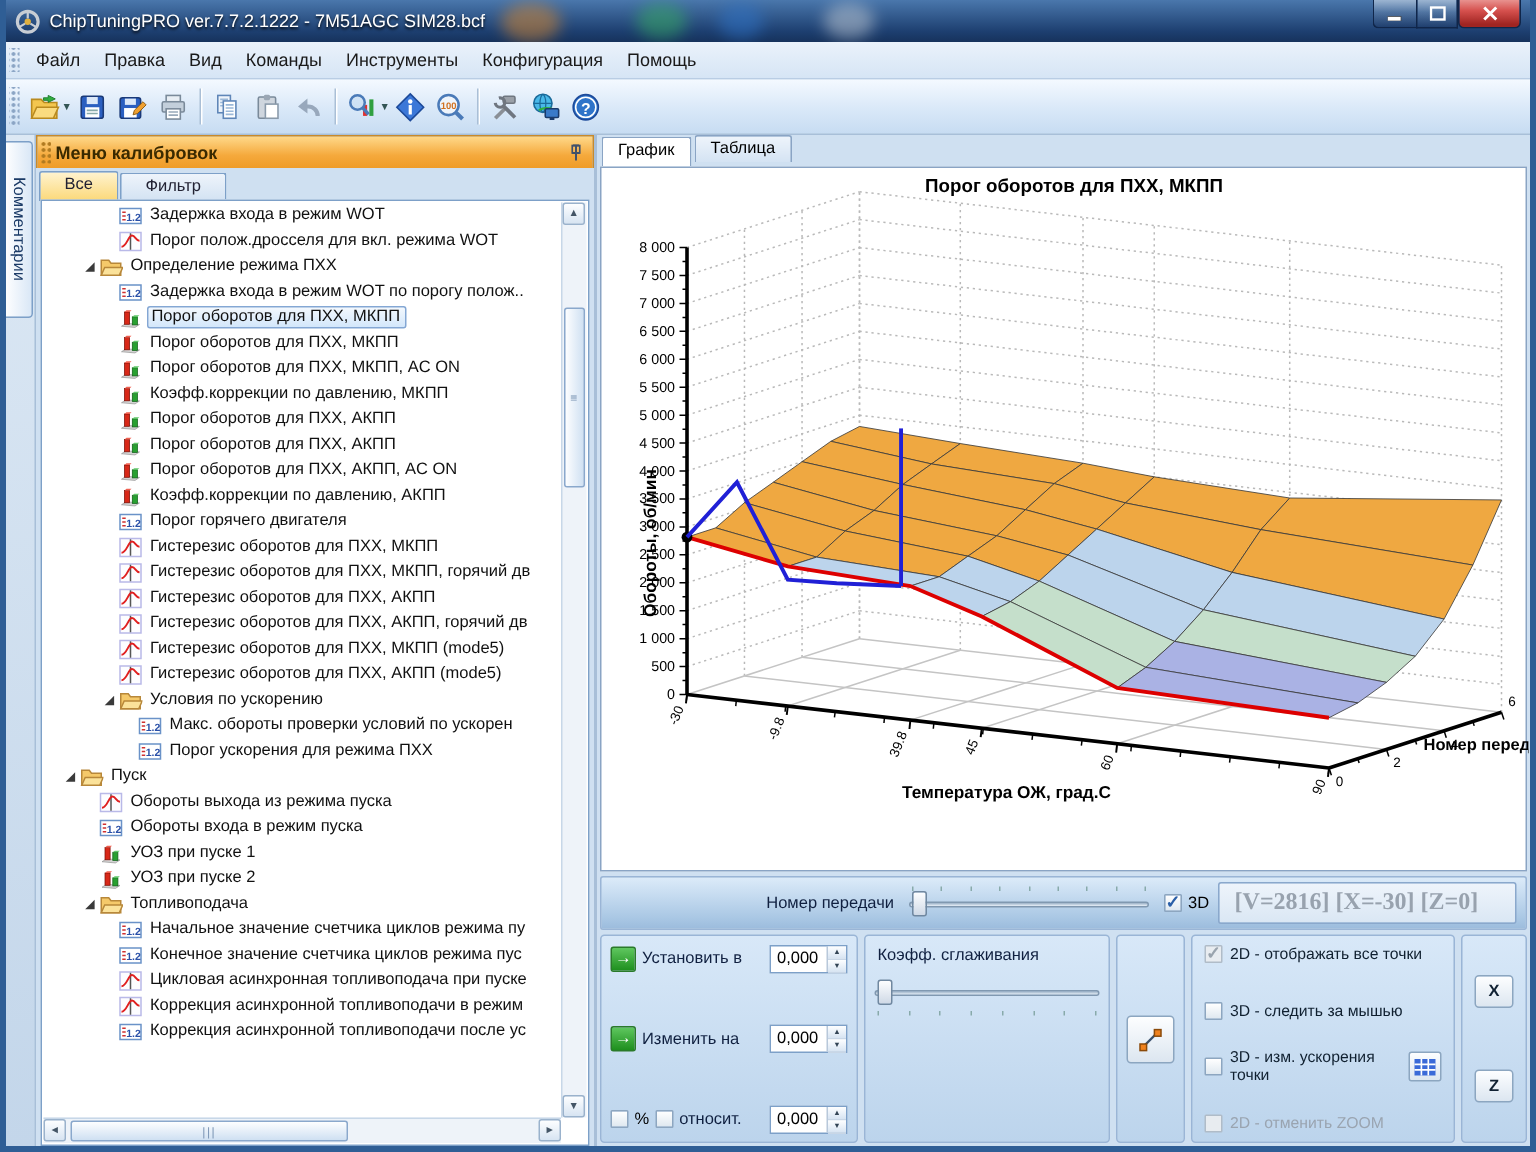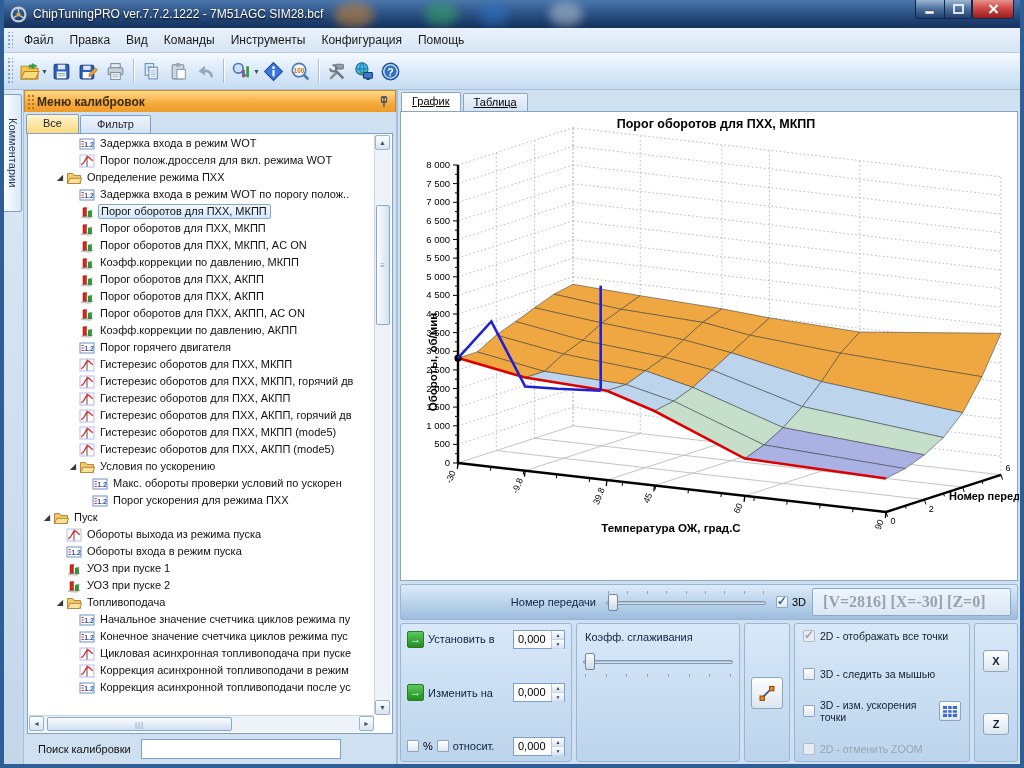--- a/index.html
+++ b/index.html
@@ -71,21 +71,21 @@
     display:flex; align-items:center; justify-content:center; font-size:7px; color:#456; }
   .thumbv { position:absolute; left:1px; width:14px; background:linear-gradient(90deg,#fdfeff,#cfe0f2); border:1px solid #8aa8cc; border-radius:2px;}
   .thumbh { position:absolute; top:1px; height:14px; background:linear-gradient(#fdfeff,#cfe0f2); border:1px solid #8aa8cc; border-radius:2px;}
   .gripc { position:absolute; inset:0; display:flex; align-items:center; justify-content:center; font-size:8px; color:#7a94b4; letter-spacing:1px;}
   .searchrow { height:30px; flex:0 0 30px; display:flex; align-items:center; font-size:11px; color:#111; }
   .searchrow label { margin:0 10px 0 14px; }
   .searchrow input { width:200px; height:20px; border:1px solid #7da0c8; font-size:11px; padding:0 4px; background:#fff; }
 
   
   .rpanel { flex:1 1 auto; display:flex; flex-direction:column; background:#cfe0f1; min-width:0;}
-  .rtabs { height:21px; flex:0 0 21px; display:flex; align-items:flex-end; padding-left:3px;text-decoration:underline;}
+  .rtabs { height:21px; flex:0 0 21px; display:flex; align-items:flex-start; padding-left:3px;}
   .rtab { font-size:11px; padding:2px 10px 3px; border:1px solid #8aa4c4; border-bottom:none; border-radius:2px 2px 0 0; margin-right:2px;
     background:linear-gradient(#eef4fb,#d4e3f3); }
   .rtab.act { background:#fff; position:relative; top:1px; height:20px; }
   .chartbox { flex:0 0 470px; height:470px; background:#fff; border:1px solid #8aa4c4; margin:0 2px; position:relative; }
   .ctrl1 { flex:0 0 36px; margin:3px 2px 0; border:1px solid #9ab5d6; border-radius:2px;
     background:linear-gradient(#dcebf9,#a9c7e4 80%,#9cbcdd); display:flex; align-items:center; font-size:11px; }
   .ctrl1 .lab { width:205px; text-align:right; padding-right:10px; color:#102040;}
   .slider { position:relative; height:20px; }
   .slider .track { position:absolute; left:0; right:0; top:9px; height:4px; background:linear-gradient(#9ab0c6,#e8f0f8); border:1px solid #8098b0; border-radius:2px;}
   .slider .thumb { position:absolute; top:2px; width:10px; height:17px; background:linear-gradient(#fdfeff,#cfd9e6); border:1px solid #7088a0; border-radius:2px; }
@@ -670,24 +670,20 @@
             </div>
           <div class="sbtn" style="bottom:0;left:0;">▼</div>
         </div>
         <div class="sbh">
           <div class="sbtn" style="left:0;top:0;">◄</div>
           <div class="thumbh" style="left:18px;width:185px;">
               <div class="gripc">|||</div>
             </div>
           <div class="sbtn" style="right:0;top:0;">►</div>
         </div>
-      </div>
-      <div class="searchrow">
-        <label>Поиск калибровки</label>
-        <input value="" style="">
       </div>
     </div>
 
     <div class="rpanel">
       <div class="rtabs">
         <div class="rtab act">График</div>
         <div class="rtab">Таблица</div>
       </div>
       <div class="chartbox">
         <svg id="chart" width="618" height="468" viewBox="0 0 618 468">

